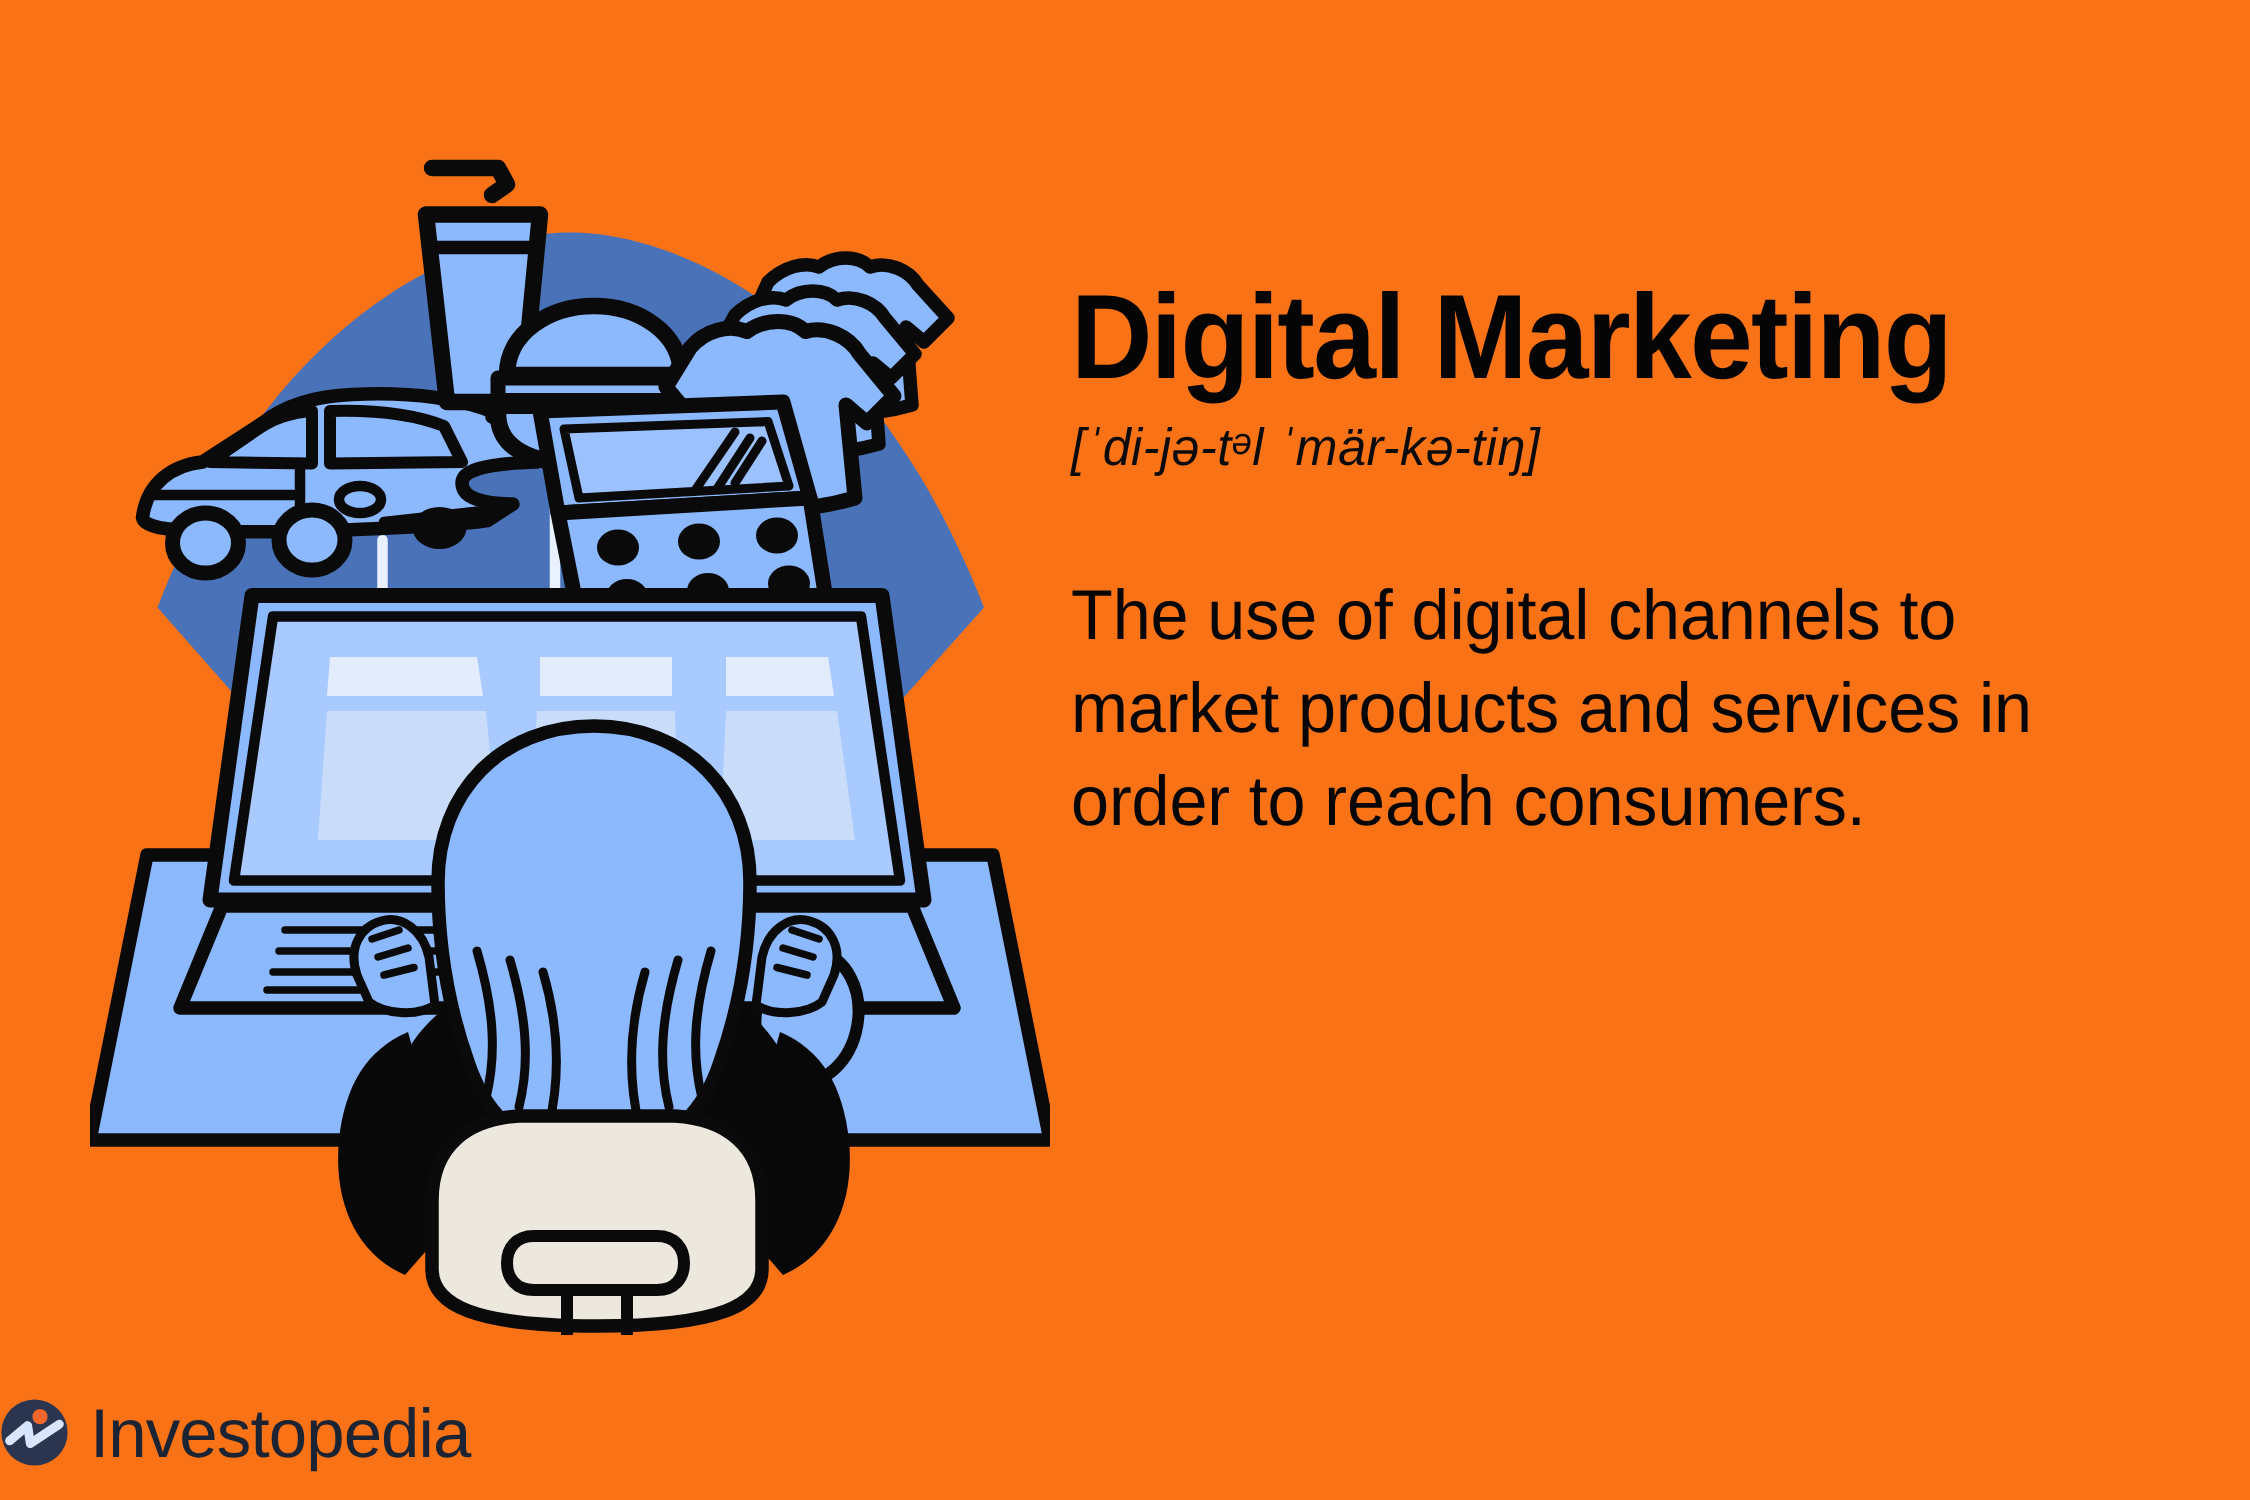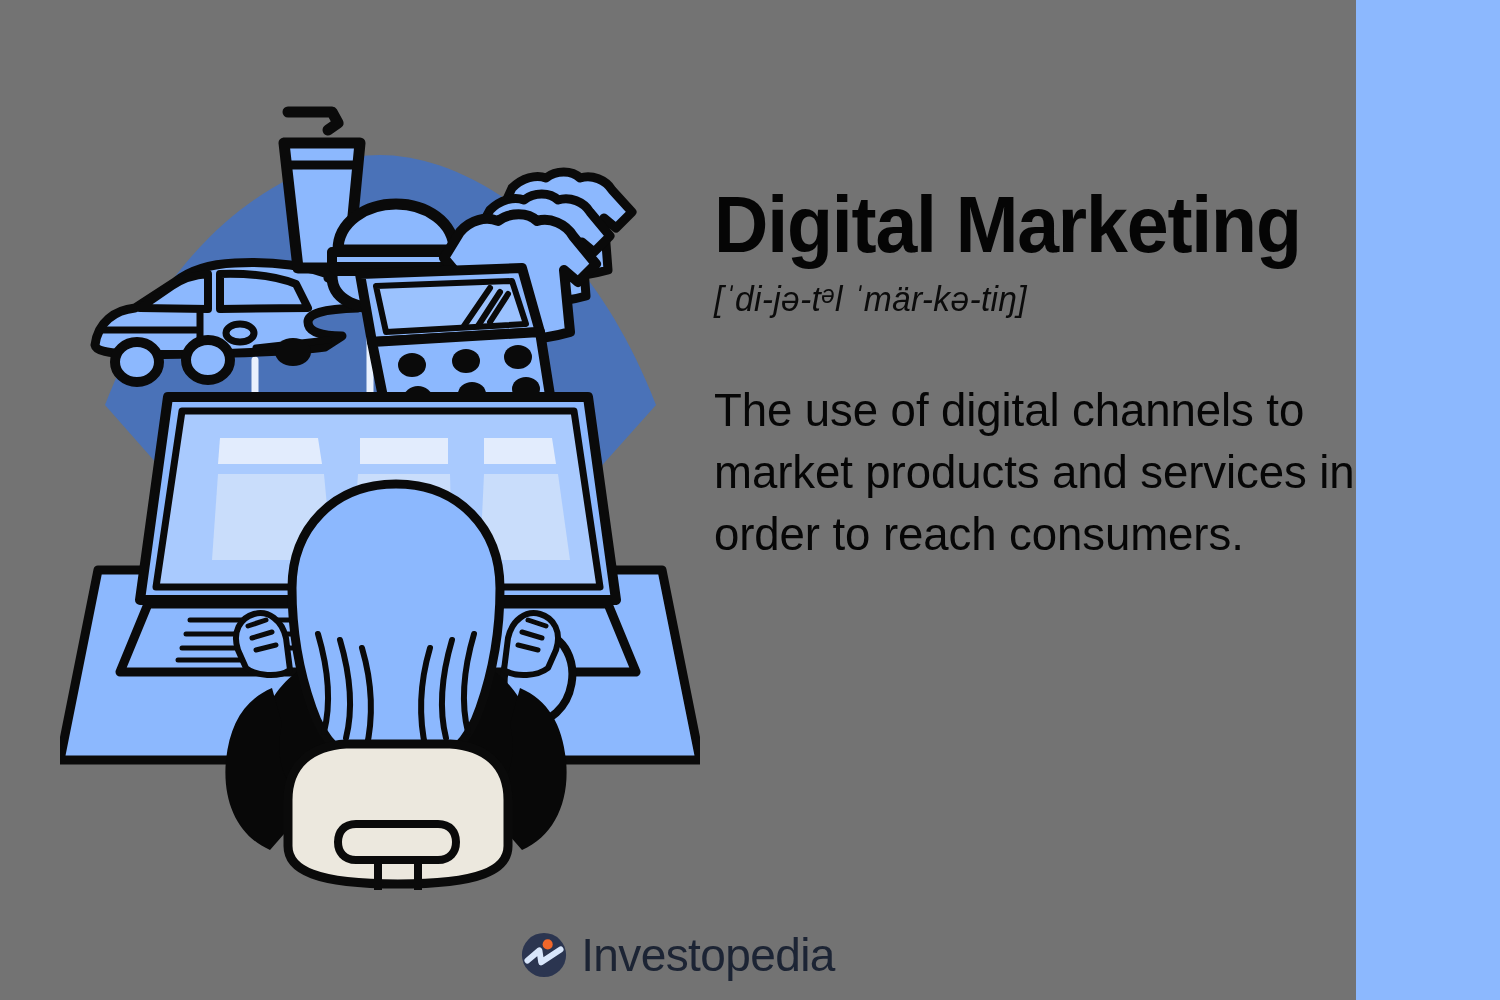--- a/index.html
+++ b/index.html
@@ -2,23 +2,23 @@
 <html><head>
 <meta charset="utf-8">
 <style>
   html, body {
     margin: 0;
     padding: 0;
     background: #8cb8fe;
   }
   .page {
     position: relative;
-    width: 1356px;
+    width: 1500px;
     height: 1000px;
-    background: #737373;
+    background: #f97316;
     overflow: hidden;
     font-family: "Liberation Sans", sans-serif;
   }
 
   
   .illustration {
     position: absolute;
     left: 60px;
     top: 60px;
     width: 640px;
@@ -73,21 +73,20 @@
   }
 
   
   .footer-logo {
     position: absolute;
     left: 0;
     right: 0;
     bottom: 22px;
     display: flex;
     align-items: center;
-    justify-content: center;
     gap: 14px;
   }
   .logo-mark { width: 46px; height: 46px; display: block; flex: none; }
   .logo-word {
     font-family: "Liberation Sans", sans-serif;
     font-size: 46px;
     font-weight: 400;
     letter-spacing: -0.6px;
     color: #1c2434;
     line-height: 1;

